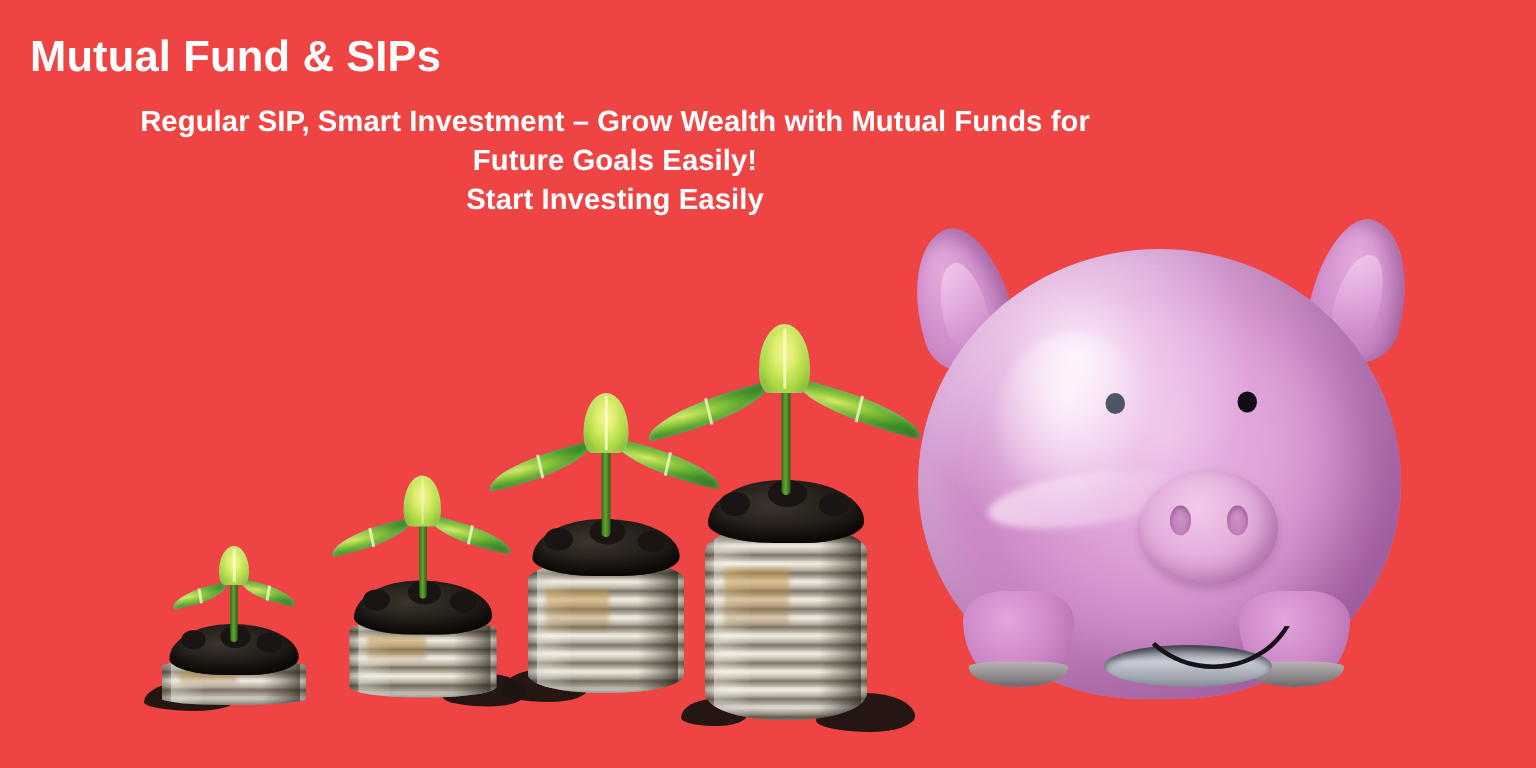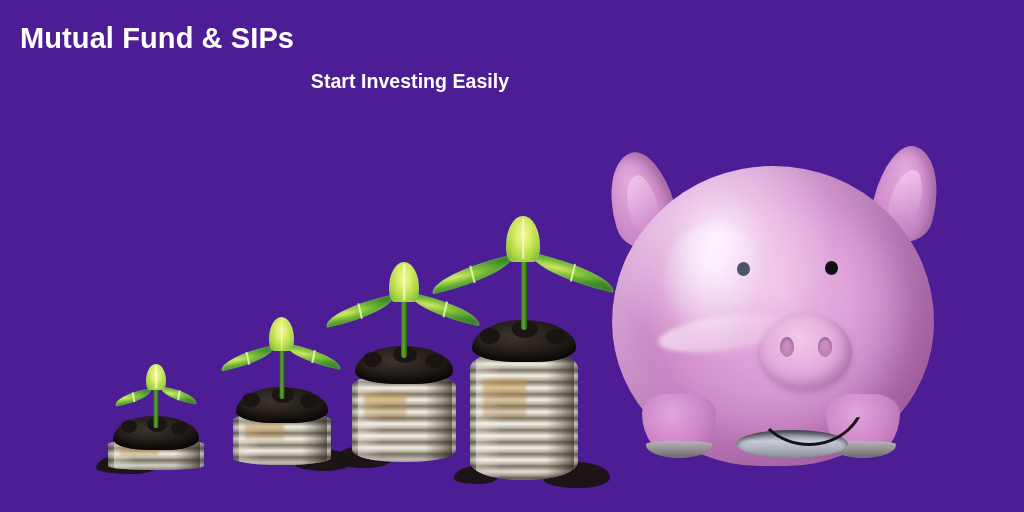--- a/index.html
+++ b/index.html
@@ -274,25 +274,27 @@
     width: 104px;
     height: 120px;
     border-radius: 50%;
     background: radial-gradient(ellipse at 45% 35%, rgba(255,250,255,0.75), rgba(255,250,255,0) 70%);
     filter: blur(3px);
   }
 </style>
 </head>
 <body>
 
-<div id="banner" style="background: #4c1d95;">
+<div id="banner" style="background: #ef4444;">
 
   <div id="headline">Mutual Fund &amp; SIPs</div>
 
   <div id="subheadline">
+    <span class="line">Regular SIP, Smart Investment – Grow Wealth with Mutual Funds for</span>
+    <span class="line">Future Goals Easily!</span>
     <span class="line">Start Investing Easily</span>
   </div>
 
   <div class="stack" style="left:108px; width:96px; height:48px; bottom:42px;">
     <div class="spill" style="left:-12px; bottom:-4px; width:62px; height:20px;"></div>
     <div class="coins" style="width:96px; height:30px; bottom:0;">
       <div class="coin-gold"></div>
     </div>
     <div class="soil" style="width:86px; height:34px; bottom:20px;">
       <div class="soil-lump" style="left:8px; top:4px; width:16px; height:13px;"></div>

